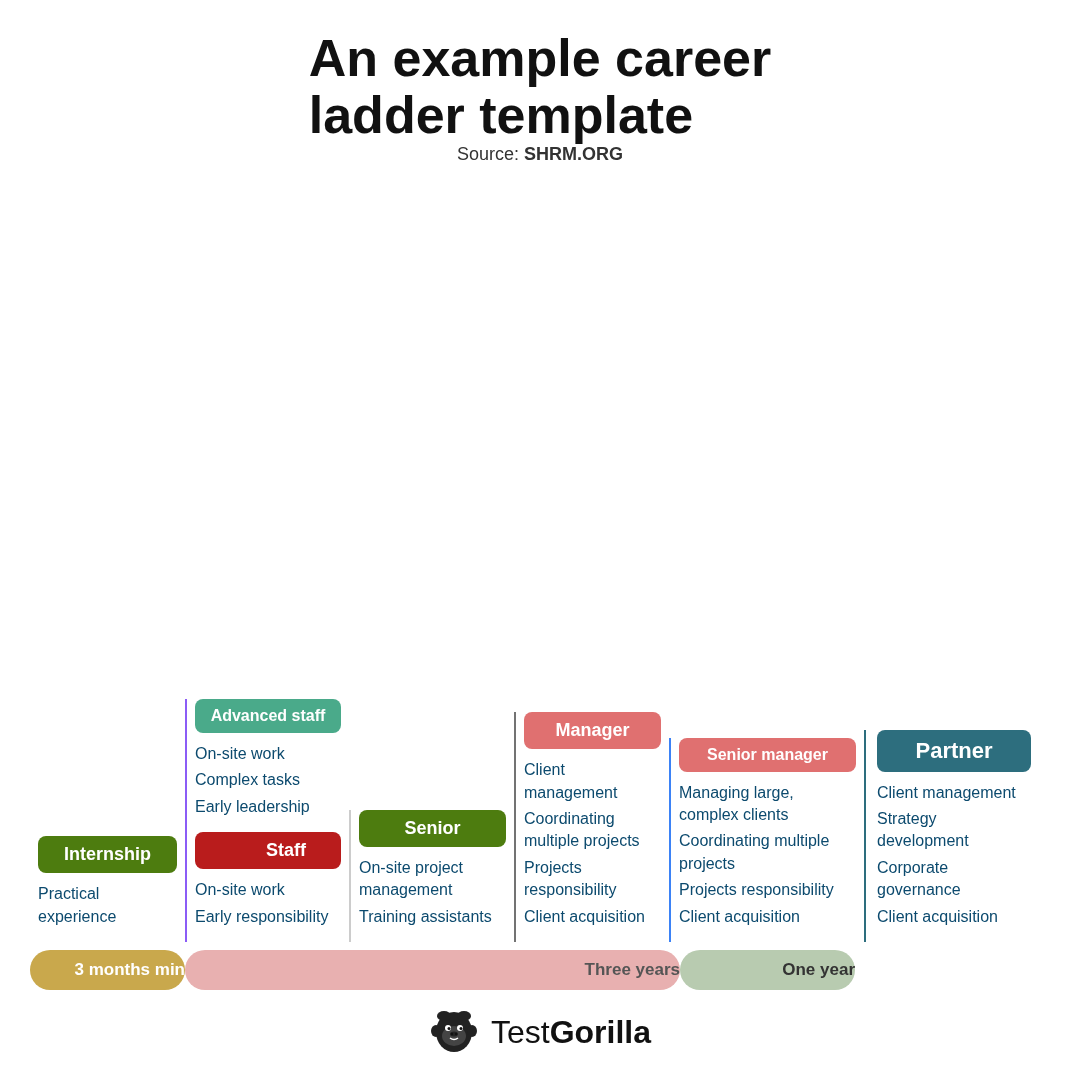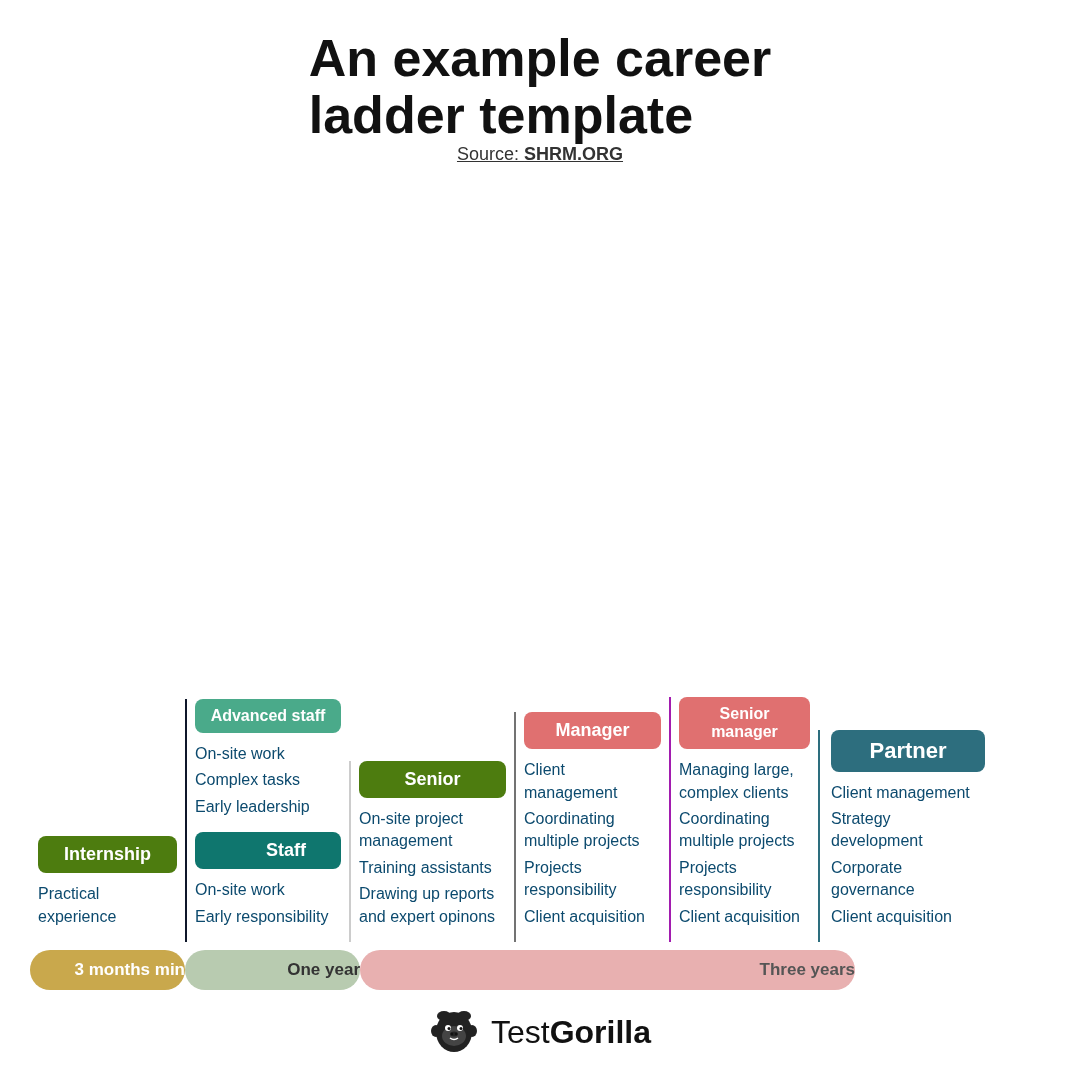--- a/index.html
+++ b/index.html
@@ -23,21 +23,20 @@
       font-weight: 900;
       text-align: left;
       line-height: 1.1;
       color: #111;
       margin-bottom: 0;
     }
     .source {
       font-size: 18px;
       color: #333;
       margin-bottom: 16px;
-      text-decoration: underline;
     }
     .source strong {
       font-weight: 700;
     }
     .diagram-area {
       display: flex;
       flex-direction: row;
       align-items: flex-end;
       width: 100%;
       flex: 1;
@@ -45,39 +44,39 @@
     }
     .column {
       display: flex;
       flex-direction: column;
       align-items: flex-start;
       justify-content: flex-end;
       padding: 0 8px;
       position: relative;
     }
     .col-internship { width: 155px; }
-    .col-staff { width: 164px; border-left: 2px solid #0f172a; }
+    .col-staff { width: 164px; border-left: 2px solid #8b5cf6; }
     .col-senior { width: 165px; border-left: 2px solid #ccc; }
     .col-manager { width: 155px; border-left: 2px solid #737373; }
-    .col-seniormanager { width: 149px; border-left: 2px solid #a21caf; margin-top: 19px; }
+    .col-seniormanager { width: 195px; border-left: 2px solid #3b82f6; margin-top: 19px; }
     .col-partner { width: 175px; border-left: 2px solid #2d6e7e; padding-left: 11px; }
 
     .role-badge {
       border-radius: 8px;
       padding: 8px 12px;
       font-weight: 700;
       font-size: 18px;
       text-align: center;
       color: #fff;
       margin-bottom: 10px;
       width: 100%;
     }
     .badge-internship { background: #4d7c0f; }
     .badge-advanced { background: #4aaa8a; font-size: 16px; }
-    .badge-staff { background: #0f766e; padding-left: 48px; }
+    .badge-staff { background: #b91c1c; padding-left: 48px; }
     .badge-senior { background: #4d7c0f; }
     .badge-manager { background: #e07070; }
     .badge-seniormanager { background: #e07070; font-size: 16px; }
     .badge-partner { background: #2d6e7e; font-size: 22px; }
 
     .bullet-list {
       list-style: none;
       padding: 0;
       margin: 0 0 10px 0;
     }
@@ -170,21 +169,20 @@
           <li>Early responsibility</li>
         </ul>
       </div>
     </div>
 
     <div class="column col-senior">
       <div class="role-badge badge-senior">Senior</div>
       <ul class="bullet-list">
         <li>On-site project management</li>
         <li>Training assistants</li>
-        <li>Drawing up reports and expert opinons</li>
       </ul>
     </div>
 
     <div class="column col-manager">
       <div class="role-badge badge-manager">Manager</div>
       <ul class="bullet-list">
         <li>Client management</li>
         <li>Coordinating multiple projects</li>
         <li>Projects responsibility</li>
         <li>Client acquisition</li>
@@ -208,22 +206,22 @@
         <li>Strategy development</li>
         <li>Corporate governance</li>
         <li>Client acquisition</li>
       </ul>
     </div>
 
   </div>
 
   <div class="bottom-labels">
     <div class="duration-badge dur-internship">3 months min</div>
+    <div class="duration-badge dur-senior">Three years</div>
     <div class="duration-badge dur-staff">One year</div>
-    <div class="duration-badge dur-senior">Three years</div>
   </div>
 
   <div class="footer">
 
     <svg class="gorilla-icon" viewBox="0 0 50 56" xmlns="http://www.w3.org/2000/svg">
 
       <ellipse cx="25" cy="28" rx="18" ry="20" fill="#222"></ellipse>
       <ellipse cx="25" cy="32" rx="12" ry="10" fill="#444"></ellipse>
 
       <circle cx="19" cy="24" r="3" fill="#fff"></circle>

